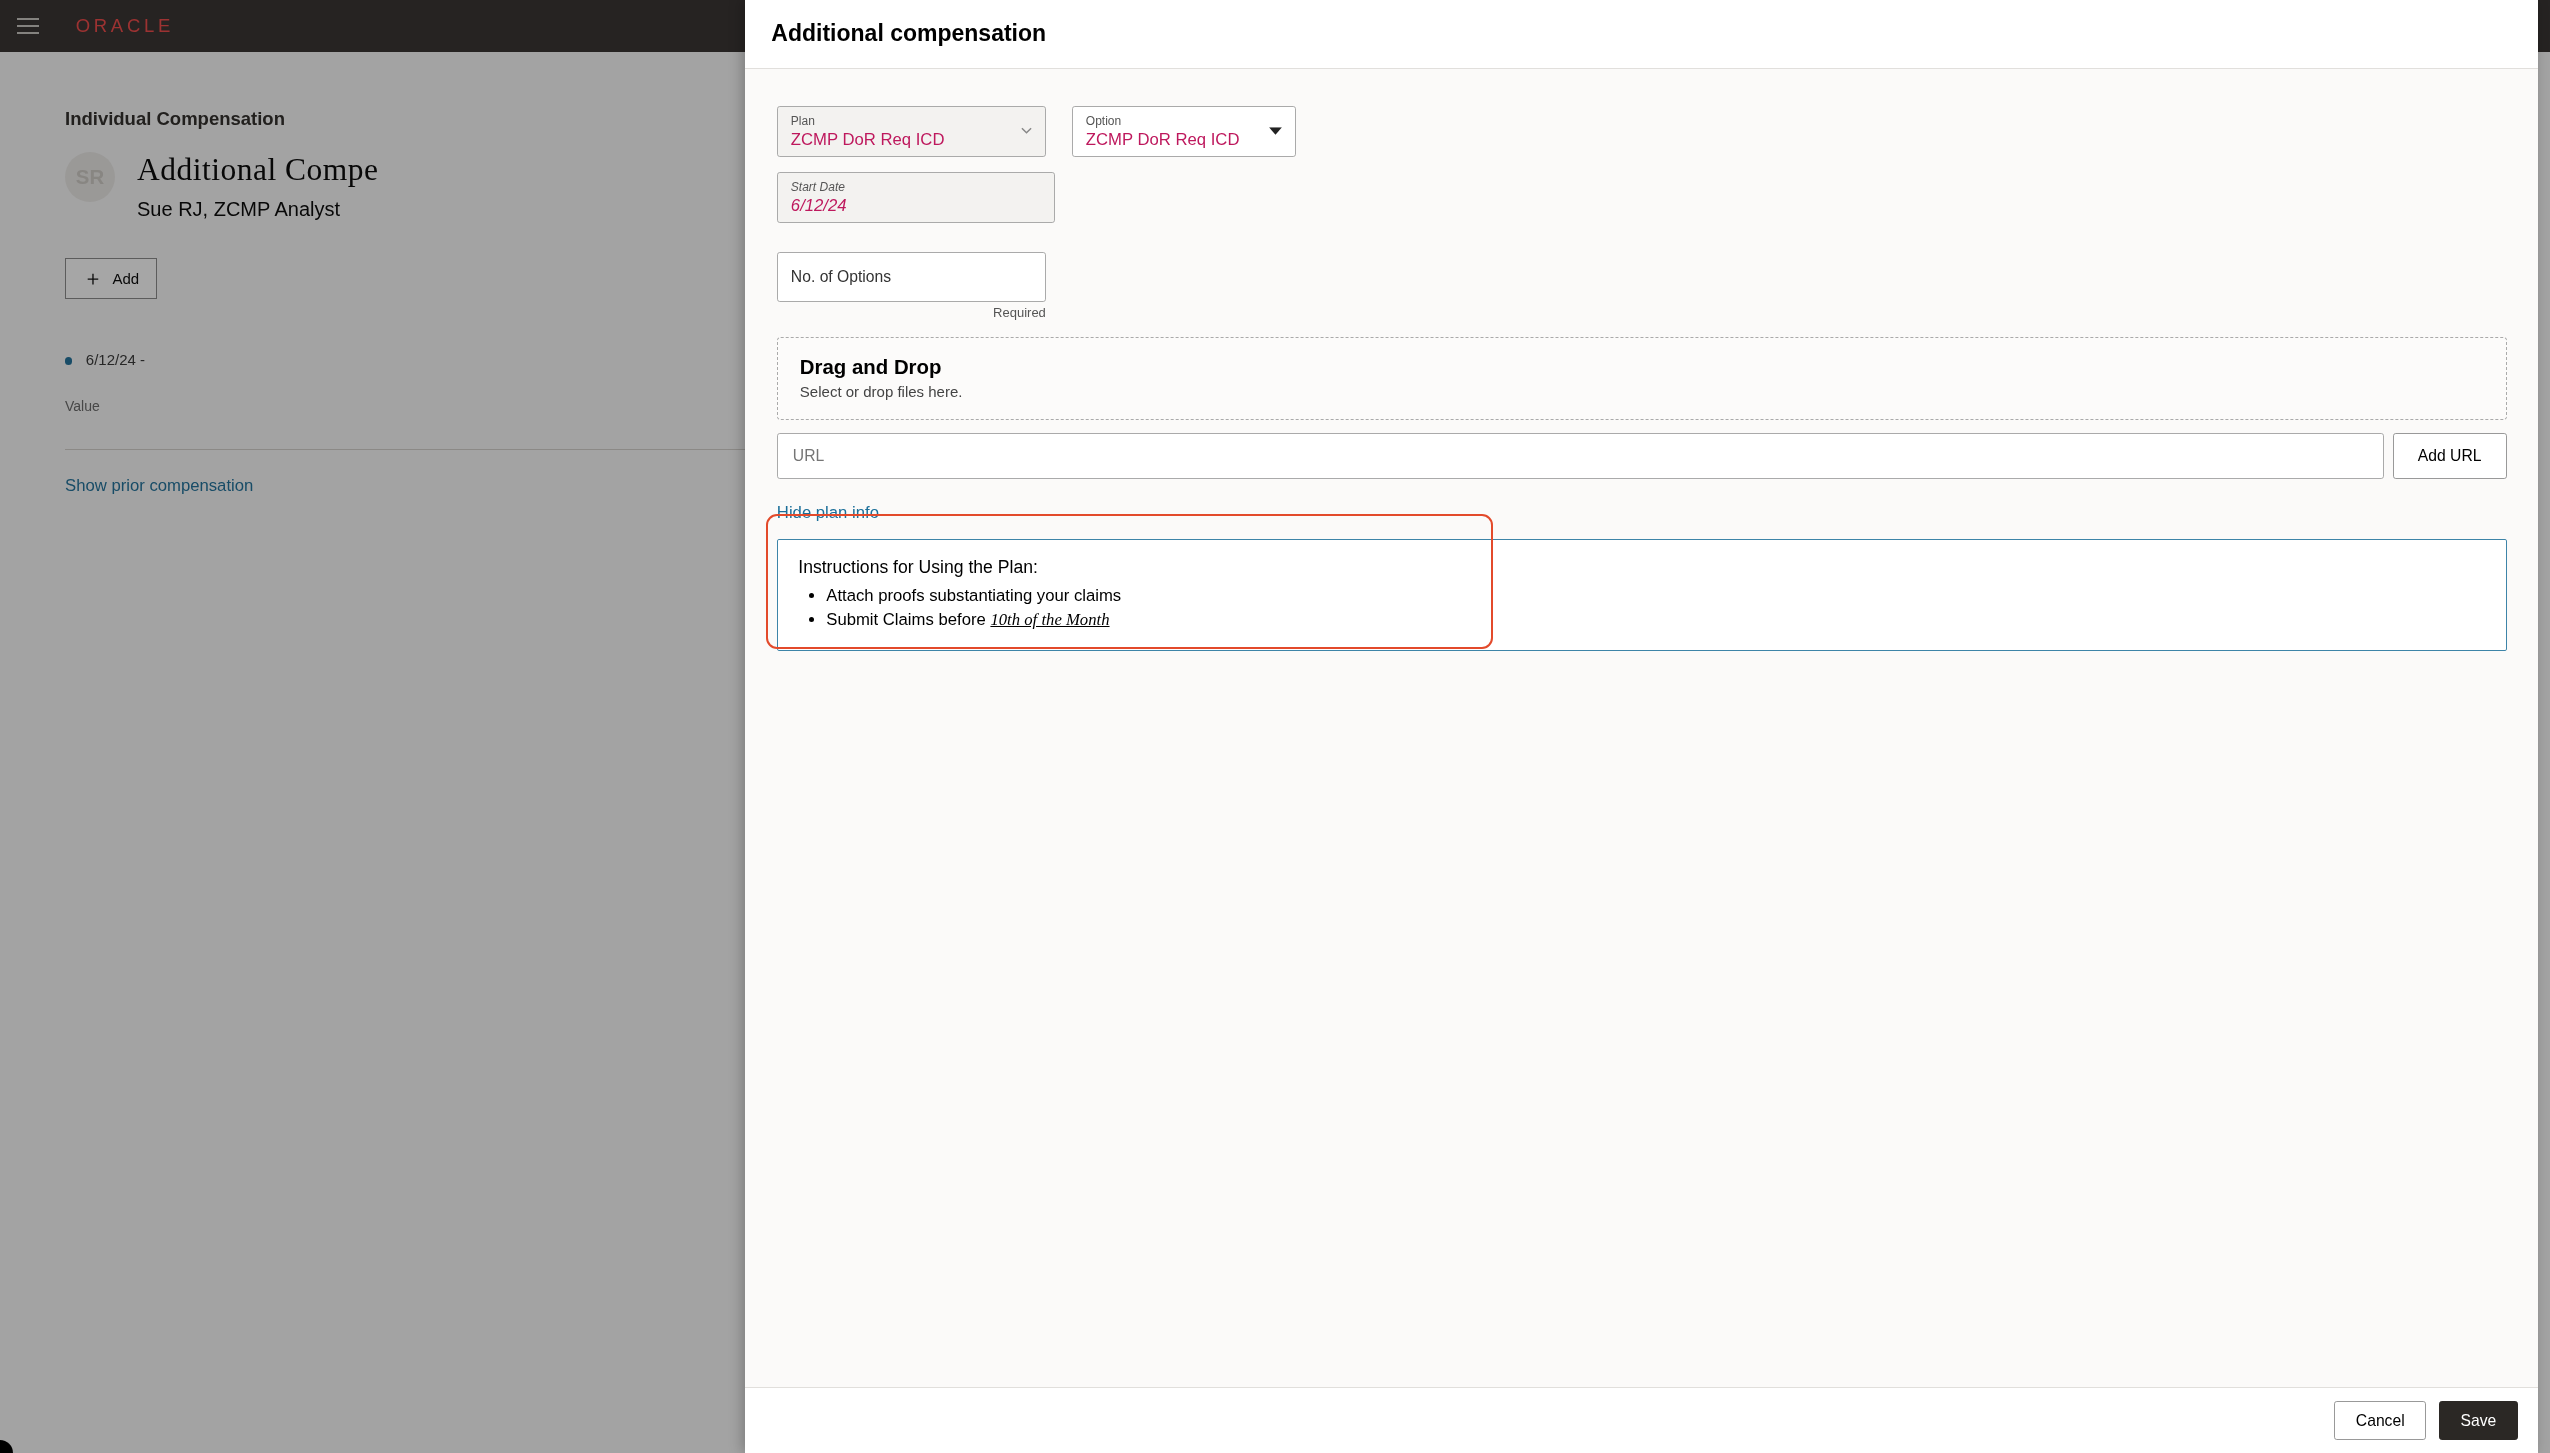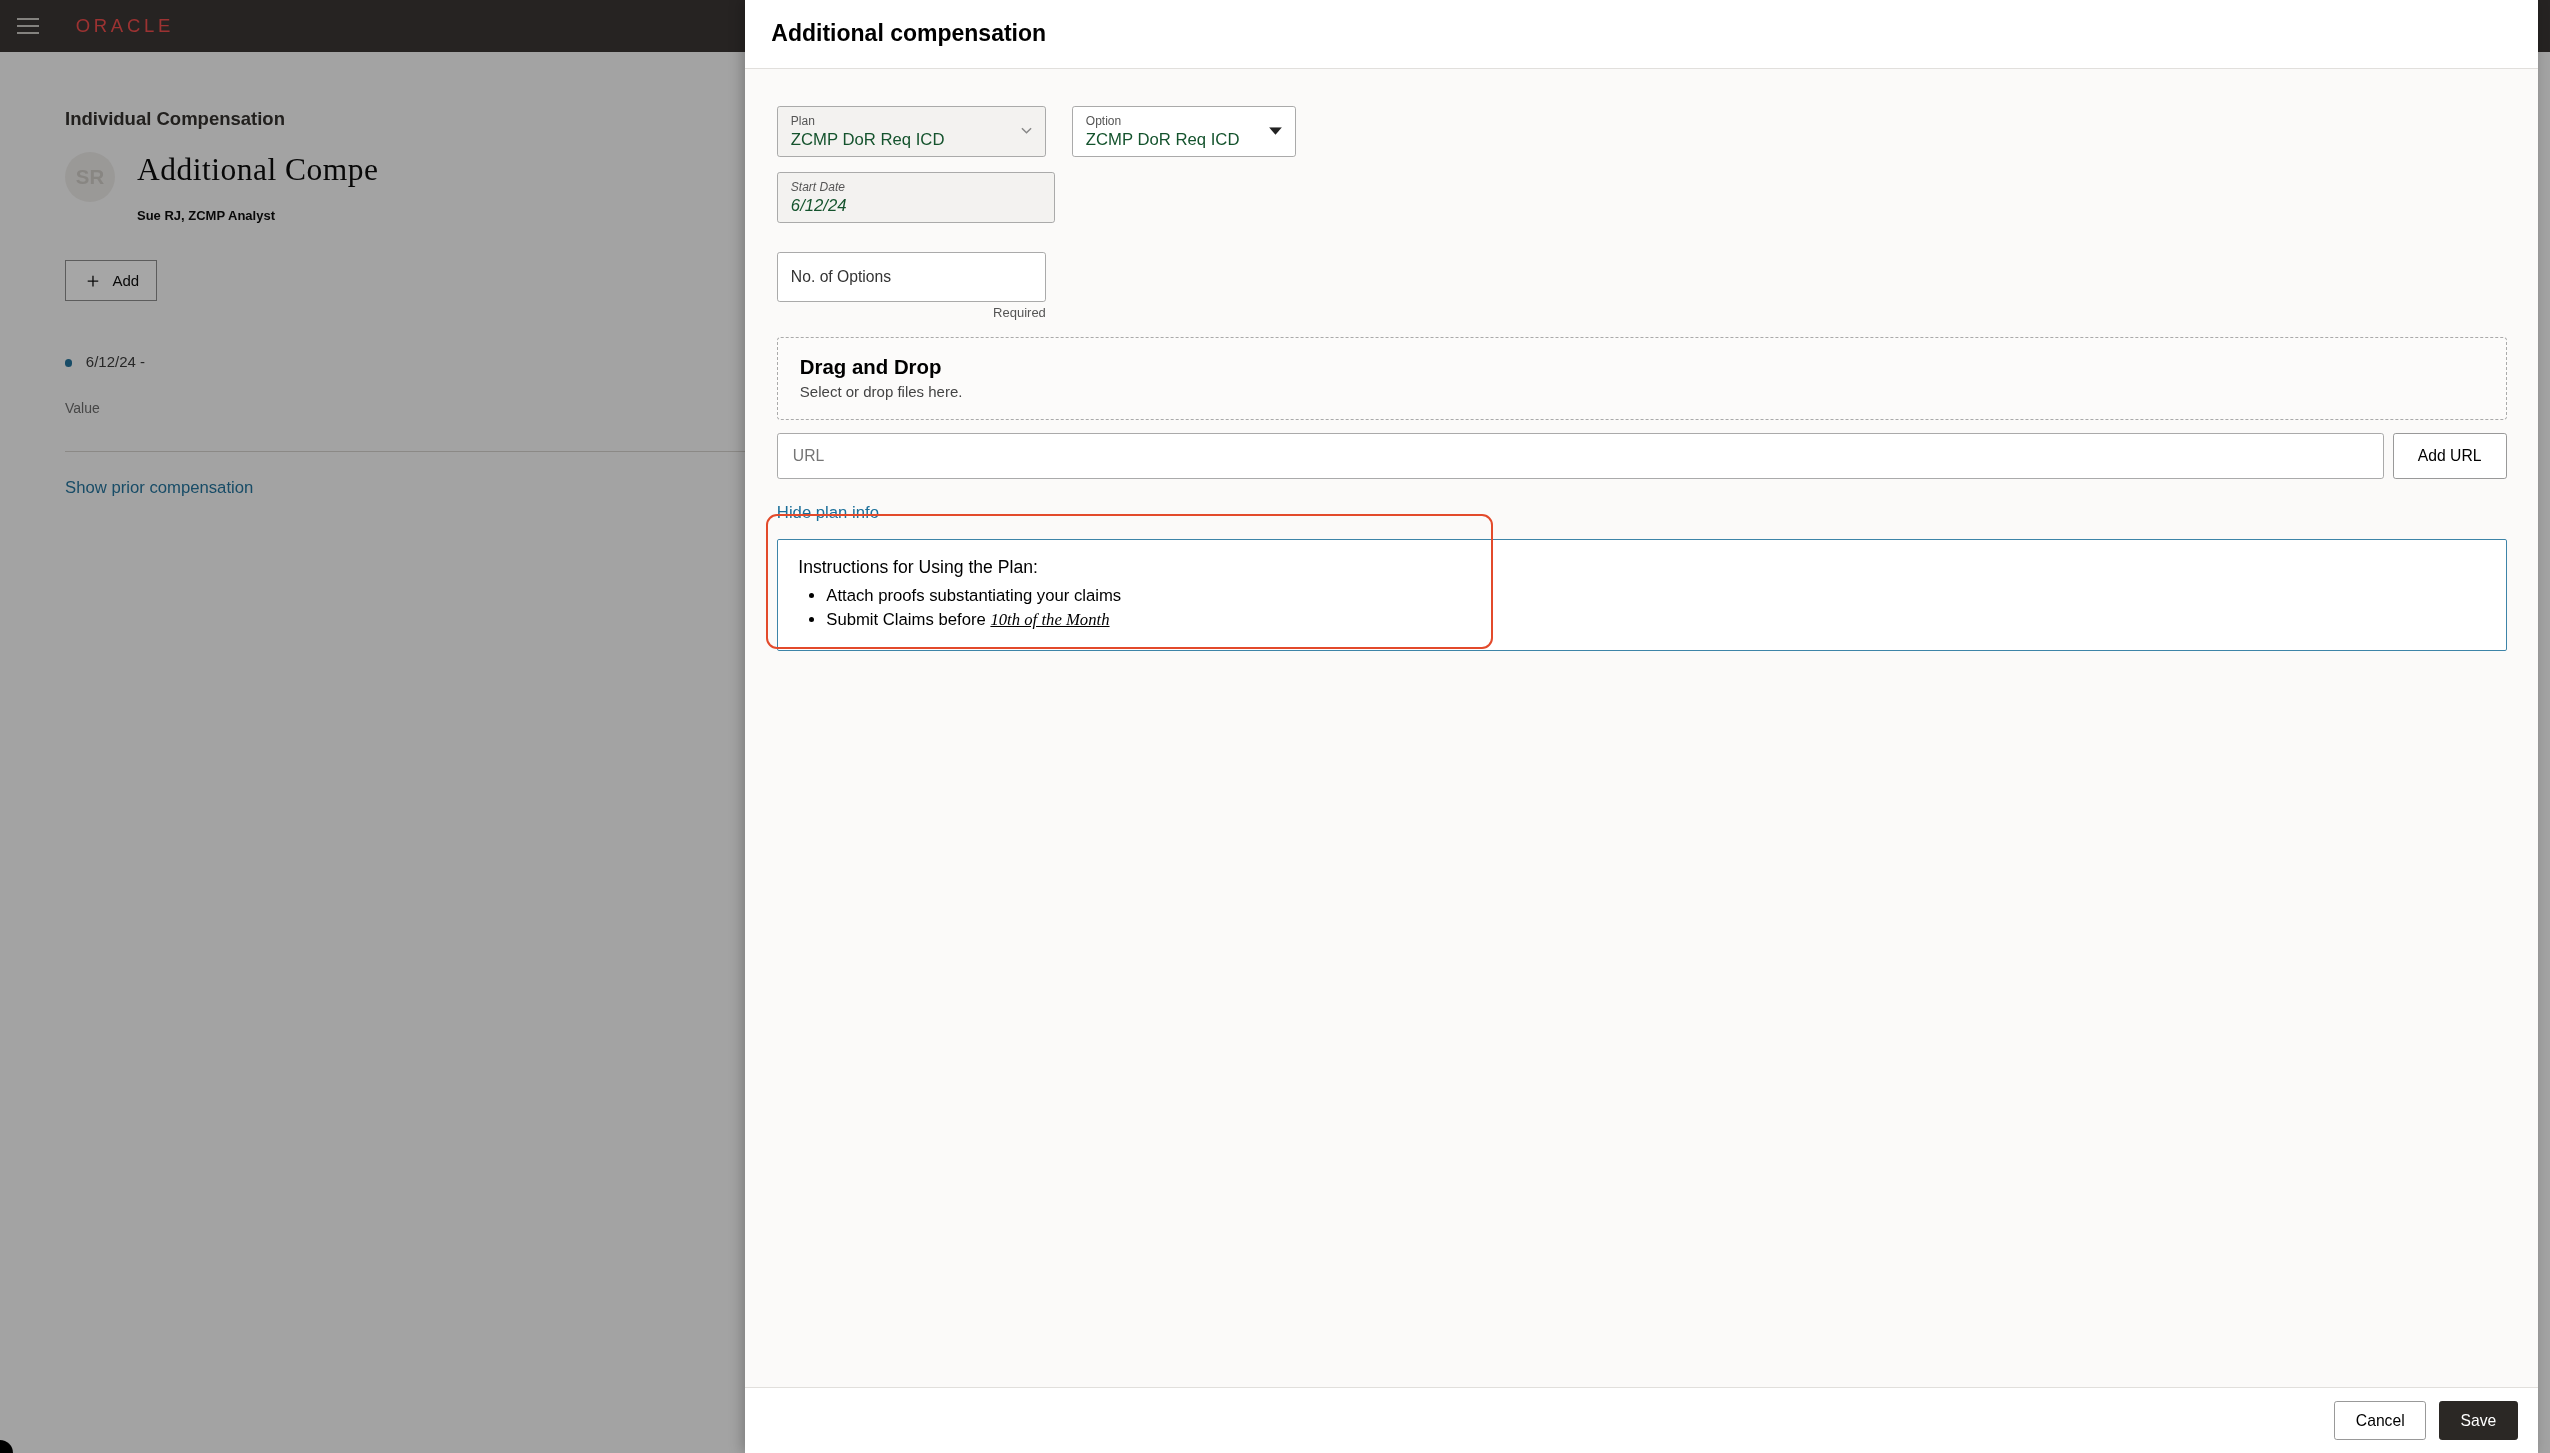--- a/index.html
+++ b/index.html
@@ -30,21 +30,21 @@
     position: absolute; left: 0; right: 0; top: 52px; bottom: 0;
     background: #fff;
     padding: 56px 65px;
   }
   .bgfade { position: absolute; inset: 0; background: #f6f5f5; opacity:.55; }
   .page-inner { position: relative; }
   .section-title { font-size: 18.5px; font-weight: 600; color: #2b2825; }
   .avatar-row { display:flex; align-items:flex-start; margin-top: 22px; gap: 22px; }
   .avatar { width: 50px; height: 50px; border-radius: 50%; background:#eceae7; color:#cfcbc6; display:flex;align-items:center;justify-content:center;font-size:20.4px;font-weight:600;}
   .page-heading { font-size: 31.5px; font-weight: 500; font-family: Georgia, 'Times New Roman', serif; letter-spacing:0.5px;}
-  .employee { margin-top: 20px; font-size: 13px; font-weight:700;}
+  .employee { margin-top: 10px; font-size: 20px; font-weight:400;}
   .add-btn { margin-top: 37px; border:0.9px solid #888; background:#fff; padding:9.3px 16.7px; display:flex;align-items:center;gap:9.3px;font-size:15px;cursor:pointer;}
   .plus { font-size:20.4px; line-height:1; font-weight:300;}
   .entry { margin-top:52px;}
   .dot{display:inline-block;width:7.4px;height:7.4px;border-radius:50%;background:#1a6e99;margin-right:9.3px;vertical-align:middle;}
   .entry-date{font-size:15px;color:#333;}
   .value-label{margin-top:30px;color:#666;font-size:14px;}
   .divider{border-top:0.9px solid #d3d0cc;margin-top:35px;}
   .show-prior{color:#1a6e99;font-size:16.7px;margin-top:26px;cursor:pointer;display:inline-block;}
 
   
@@ -61,21 +61,21 @@
   }
   .drawer-header { padding: 20.4px 26px; }
   .drawer-title{font-size:23px;font-weight:700;}
   .drawer-rule{border-bottom:0.9px solid #e1dfdc;}
   .drawer-body { flex:1; overflow-y:auto; padding: 37px 31.5px 18.5px 31.5px; background:#fbfaf9;}
 
   .field-row{display:flex;gap:26px;margin-bottom:15px;}
   .field{ border:0.9px solid #aaa; background:#fff; border-radius:2.8px; padding:7.4px 13px 5.6px; width:269px; position:relative;}
   .field.readonly{background:#f3f2f0;}
   .field-label{font-size:12px;color:#555;}
-  .field-value{font-size:16.7px;color:#14532d;margin-top:1.9px;}
+  .field-value{font-size:16.7px;color:#be185d;margin-top:1.9px;}
   .field .caret{position:absolute;right:13px;top:50%;transform:translateY(-50%);}
   .caret svg{display:block;}
   .req{font-size:13px;color:#555;text-align:right;width:269px;margin-top:3.7px;margin-bottom:16.7px;}
 
   .dropzone{border:1.9px dashed #aaa;background:#fcfbfa;border-radius:3.7px;padding:18.5px 22px;margin-bottom:13px;}
   .dz-title{font-size:20.4px;font-weight:700;}
   .dz-sub{font-size:15px;color:#444;margin-top:3.7px;}
 
   .url-row{display:flex;gap:9.3px;margin-bottom:24px;}
   .url-input{flex:1;border:0.9px solid #aaa;border-radius:2.8px;background:#fff;padding:13px 15px;font-size:15.7px;color:#666;}

